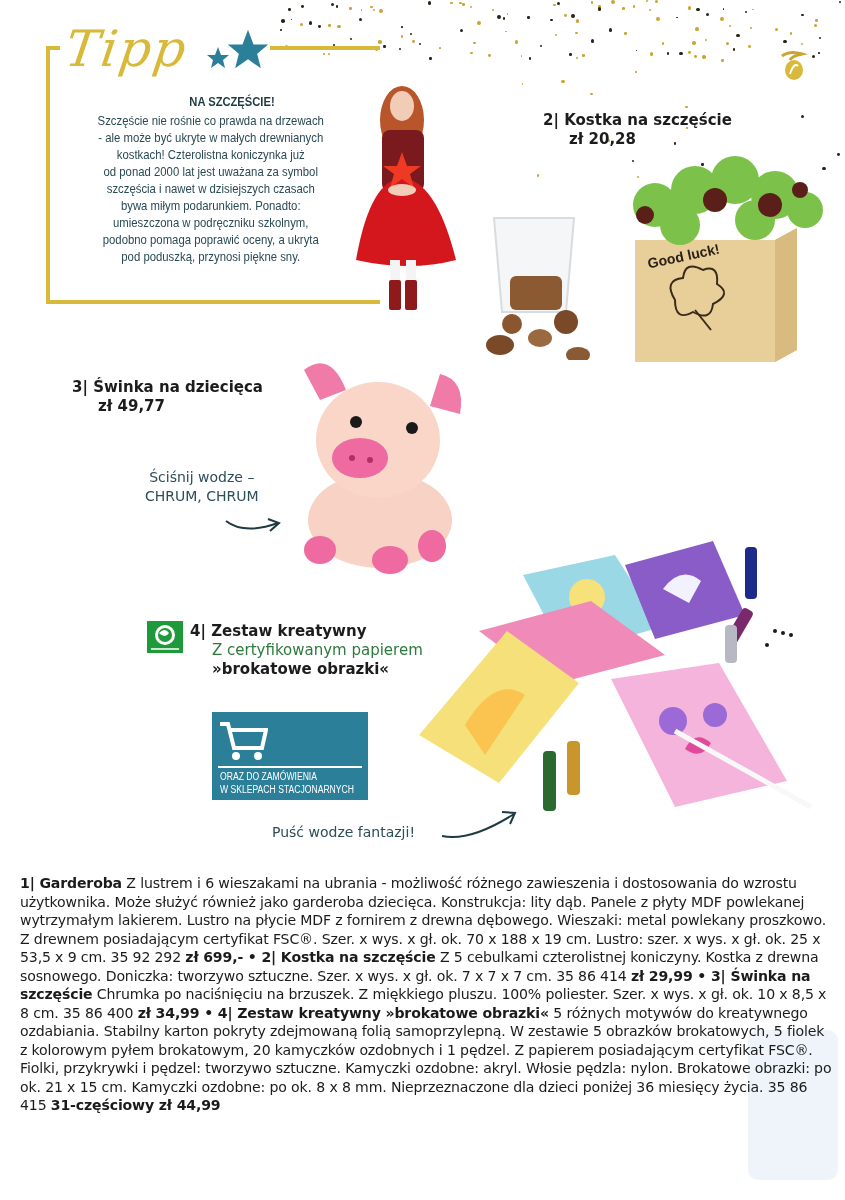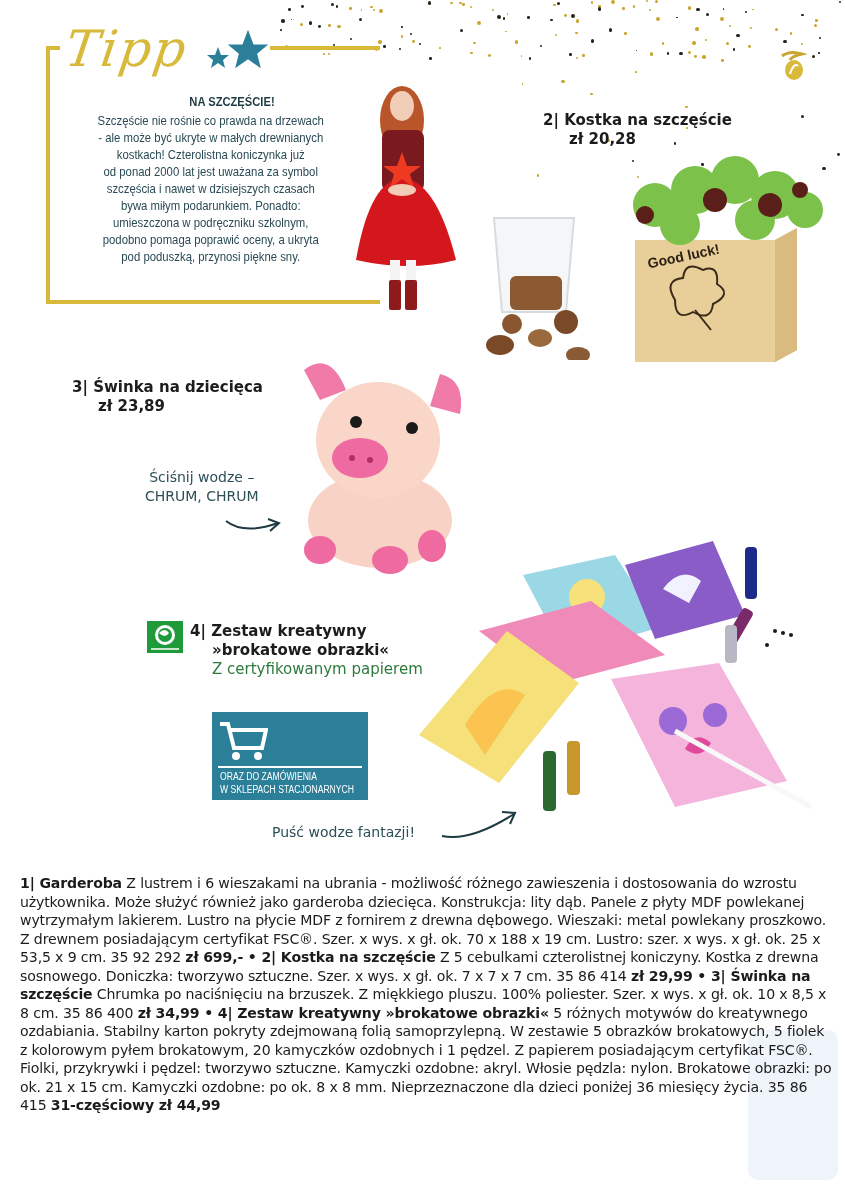--- a/index.html
+++ b/index.html
@@ -275,21 +275,21 @@
       <path d="M50 150 q-12 -20 8 -22 q2 -18 20 -8 q16 -6 14 14 q16 10 -4 20 q-2 18 -20 8 q-18 10 -18 -12z"></path>
       <path d="M70 160 l16 20"></path>
     </g>
   </svg>
   <div style="position:absolute;left:22px;top:98px;font-family:'Liberation Sans',sans-serif;font-weight:bold;font-size:14px;color:#2a2016;transform:rotate(-12deg);">Good luck!</div>
 </div>
 
 <div class="prod-label" style="left:72px;top:378px;">
   <span>3|</span>
   <span>Świnka na dziecięca</span>
-  <span class="prod-price">zł 23,89</span>
+  <span class="prod-price">zł 49,77</span>
 </div>
 
 <div class="annot" style="left:145px;top:468px;text-align:center;">
   <div>Ściśnij wodze –</div>
   <div>CHRUM, CHRUM</div>
 </div>
 <svg style="position:absolute;left:224px;top:515px;" width="60" height="22" viewBox="0 0 60 22">
   <path d="M2 6 Q20 20 54 8" fill="none" stroke="#1e3a42" stroke-width="2"></path>
   <path d="M44 4 L55 8 L46 16" fill="none" stroke="#1e3a42" stroke-width="2"></path>
 </svg>
@@ -313,22 +313,22 @@
   <svg width="36" height="32" viewBox="0 0 36 32">
       <circle cx="18" cy="14" r="10" fill="#fff"></circle>
       <circle cx="18" cy="14" r="7" fill="#1f9a3a"></circle>
       <path d="M12 12 q6 -6 10 0 q-4 6 -10 0z" fill="#fff"></path>
       <rect x="4" y="27" width="28" height="2" fill="#c8e8cc"></rect>
     </svg>
 </div>
 <div class="prod-label" style="left:190px;top:622px;">
   <span>4|</span>
   <span>Zestaw kreatywny</span>
+  <span class="prod-price" style="padding-left:22px;font-weight:normal;color:#2d7a3c;">Z certyfikowanym papierem</span>
   <span class="prod-price" style="padding-left:22px;">»brokatowe obrazki«</span>
-  <span class="prod-price" style="padding-left:22px;font-weight:normal;color:#2d7a3c;">Z certyfikowanym papierem</span>
 </div>
 
 <div class="online-badge">
   <svg style="position:absolute;left:6px;top:6px;" width="50" height="44" viewBox="0 0 50 44">
     <path d="M2 6 L10 6 L16 30 L44 30 L48 12 L12 12" fill="none" stroke="#fff" stroke-width="4"></path>
     <circle cx="18" cy="38" r="4" fill="#fff"></circle>
       <circle cx="40" cy="38" r="4" fill="#fff"></circle>
   </svg>
   <div class="online-line"></div>
   <div class="online-small">

